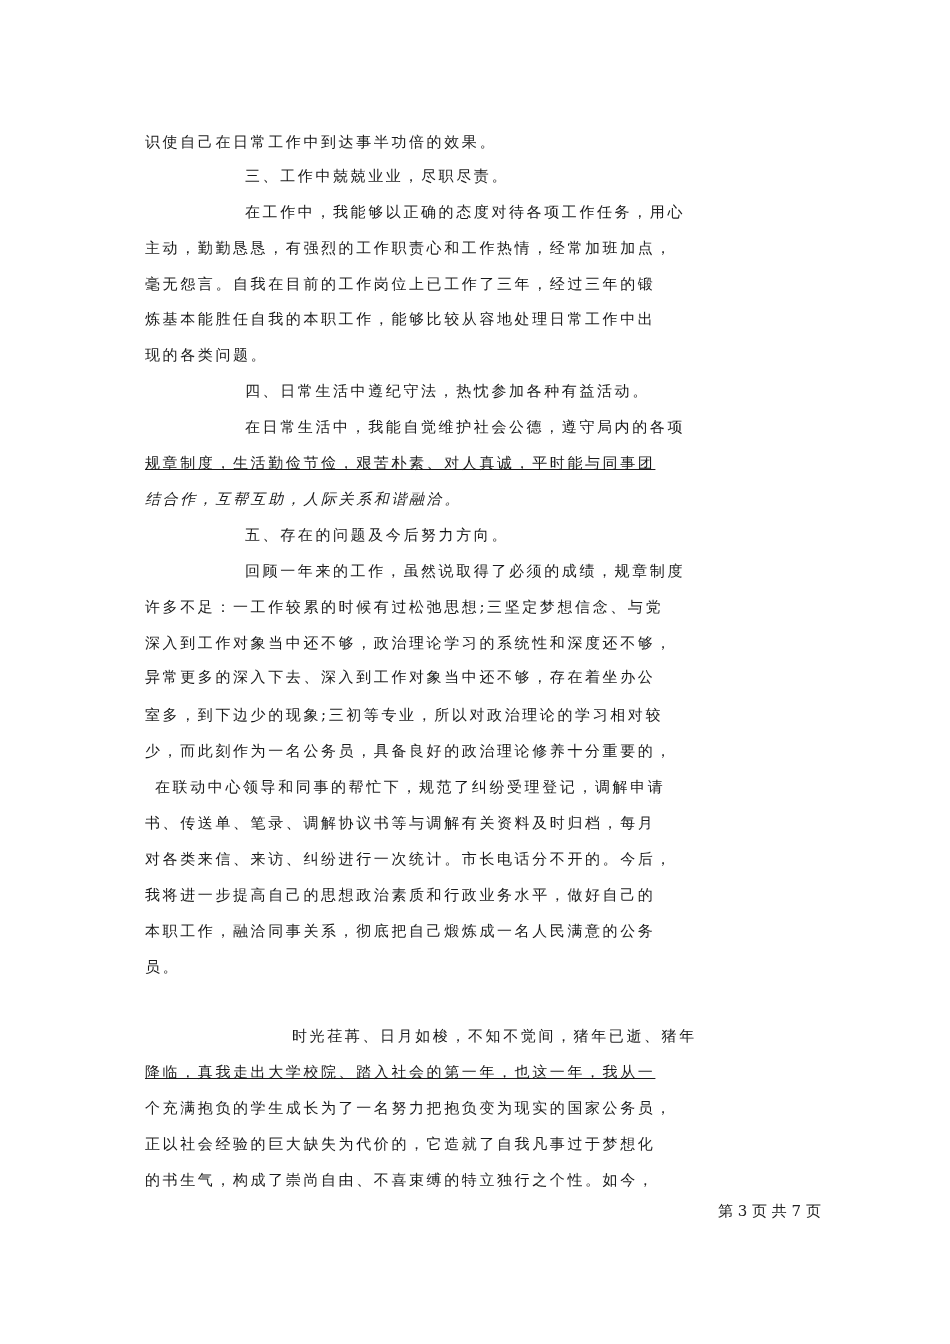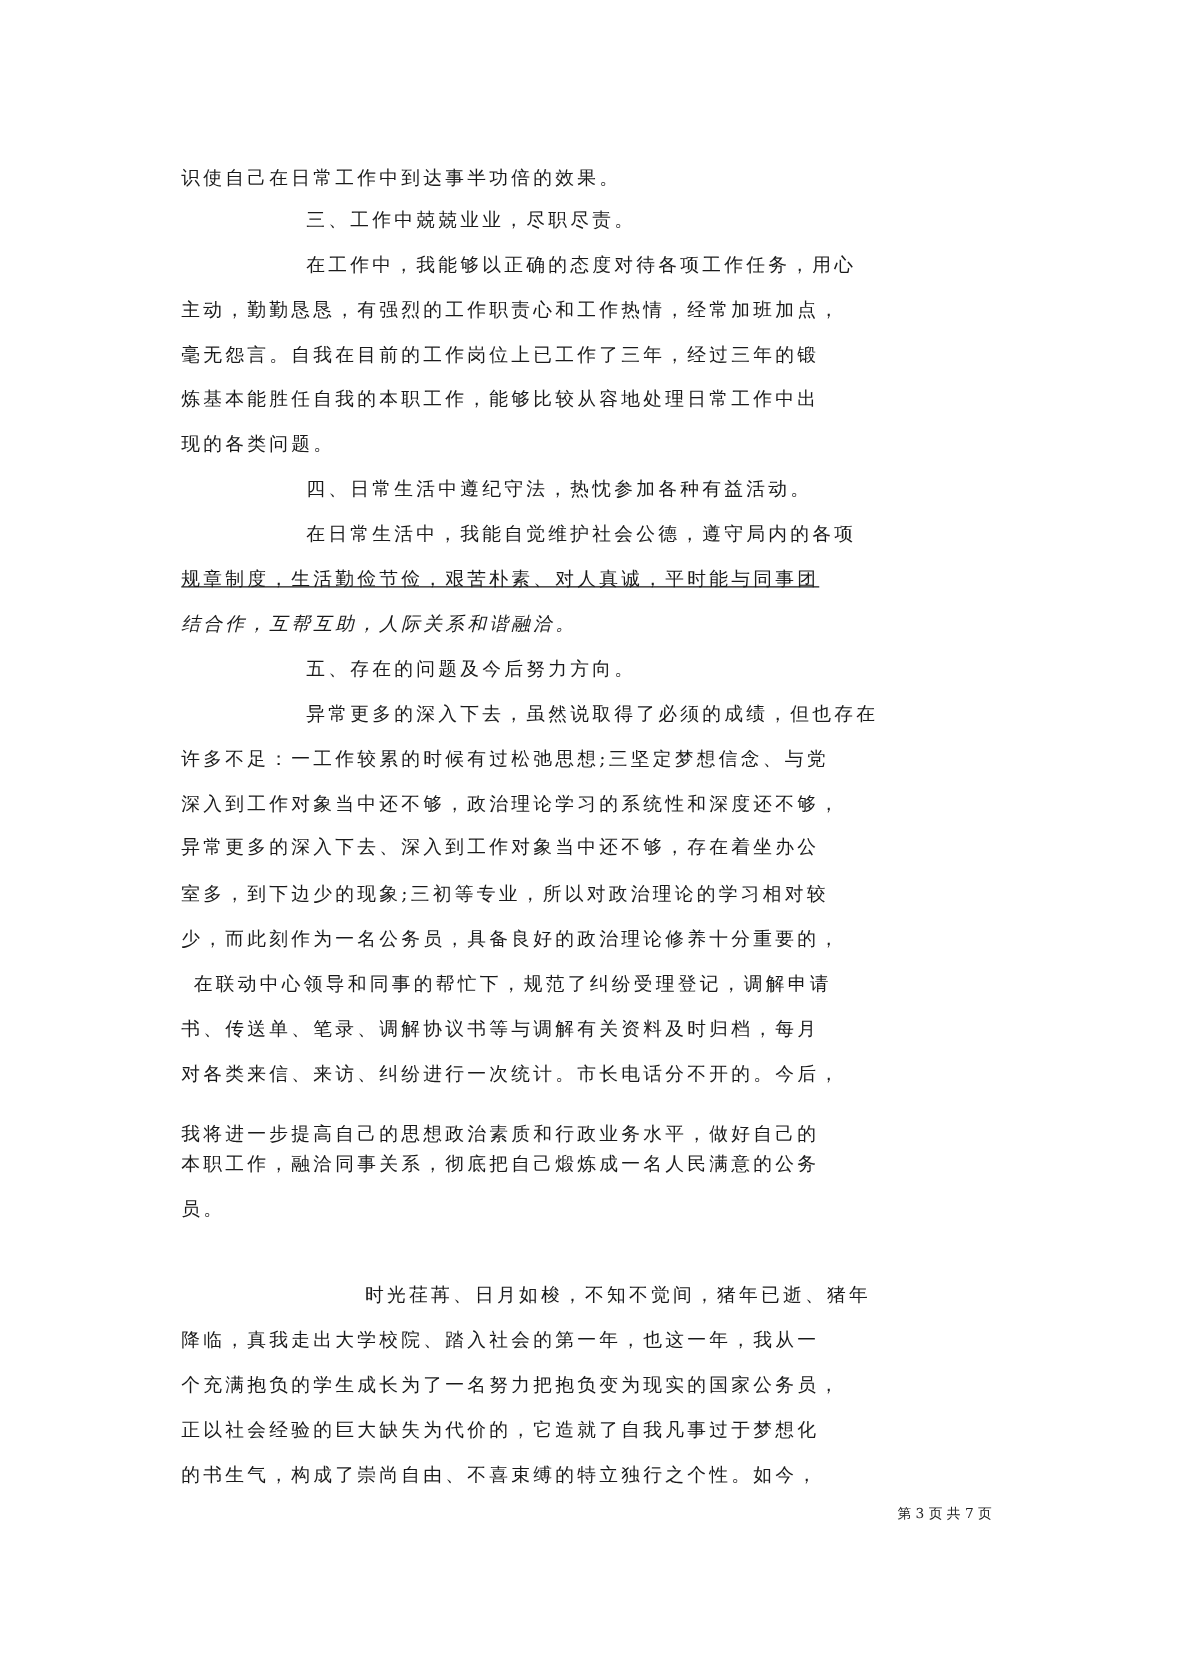--- a/index.html
+++ b/index.html
@@ -1,52 +1,52 @@
 <!DOCTYPE html>
 <html><head>
 <meta charset="utf-8">
 <style>
   html, body { margin: 0; padding: 0; background: #ffffff; }
   body { width: 950px; height: 1344px; position: relative; overflow: hidden;
          font-family: "DejaVu Serif", "Liberation Serif", serif; color: #1a1a1a; }
   .page { position: absolute; left: 0; top: 0; width: 950px; height: 1344px; background: #fff; }
   .line { position: absolute; left: 145px; white-space: nowrap; font-size: 15px; line-height: 36px; height: 36px;
           letter-spacing: 2.6px; }
-  .footer { position: absolute; left: 718px; top: 1202px; font-size: 11px; line-height: 18px; color: #222;
+  .footer { position: absolute; left: 718px; top: 1202px; font-size: 15px; line-height: 18px; color: #222;
             font-family: "DejaVu Serif", serif; white-space: nowrap; }
 </style>
 </head>
 <body>
 
 <div class="page">
   <div id="lines">
       <div class="line" style="top: 124px; left: 145px;">识使自己在日常工作中到达事半功倍的效果。</div>
       <div class="line" style="top: 158px; left: 245px;">三、工作中兢兢业业，尽职尽责。</div>
       <div class="line" style="top: 194px; left: 245px;">在工作中，我能够以正确的态度对待各项工作任务，用心</div>
       <div class="line" style="top: 230px; left: 145px;">主动，勤勤恳恳，有强烈的工作职责心和工作热情，经常加班加点，</div>
       <div class="line" style="top: 266px; left: 145px;">毫无怨言。自我在目前的工作岗位上已工作了三年，经过三年的锻</div>
       <div class="line" style="top: 301px; left: 145px;">炼基本能胜任自我的本职工作，能够比较从容地处理日常工作中出</div>
       <div class="line" style="top: 337px; left: 145px;">现的各类问题。</div>
       <div class="line" style="top: 373px; left: 245px;">四、日常生活中遵纪守法，热忱参加各种有益活动。</div>
       <div class="line" style="top: 409px; left: 245px;">在日常生活中，我能自觉维护社会公德，遵守局内的各项</div>
       <div class="line" style="top: 445px; left: 145px; text-decoration: underline;">规章制度，生活勤俭节俭，艰苦朴素、对人真诚，平时能与同事团</div>
       <div class="line" style="top: 481px; left: 145px; font-style: italic;">结合作，互帮互助，人际关系和谐融洽。</div>
       <div class="line" style="top: 517px; left: 245px;">五、存在的问题及今后努力方向。</div>
-      <div class="line" style="top: 553px; left: 245px;">异常更多的深入下去，虽然说取得了必须的成绩，但也存在</div>
+      <div class="line" style="top: 553px; left: 245px;">回顾一年来的工作，虽然说取得了必须的成绩，规章制度</div>
       <div class="line" style="top: 589px; left: 145px;">许多不足：一工作较累的时候有过松弛思想;三坚定梦想信念、与党</div>
       <div class="line" style="top: 625px; left: 145px;">深入到工作对象当中还不够，政治理论学习的系统性和深度还不够，</div>
       <div class="line" style="top: 661px; left: 145px; font-family: Liberation Mono, monospace;">异常更多的深入下去、深入到工作对象当中还不够，存在着坐办公</div>
       <div class="line" style="top: 697px; left: 145px;">室多，到下边少的现象;三初等专业，所以对政治理论的学习相对较</div>
       <div class="line" style="top: 733px; left: 145px;">少，而此刻作为一名公务员，具备良好的政治理论修养十分重要的，</div>
       <div class="line" style="top: 769px; left: 155px;">在联动中心领导和同事的帮忙下，规范了纠纷受理登记，调解申请</div>
       <div class="line" style="top: 805px; left: 145px;">书、传送单、笔录、调解协议书等与调解有关资料及时归档，每月</div>
       <div class="line" style="top: 841px; left: 145px;">对各类来信、来访、纠纷进行一次统计。市长电话分不开的。今后，</div>
-      <div class="line" style="top: 877px; left: 145px; margin-top: 12px;">我将进一步提高自己的思想政治素质和行政业务水平，做好自己的</div>
+      <div class="line" style="top: 877px; left: 145px;">我将进一步提高自己的思想政治素质和行政业务水平，做好自己的</div>
       <div class="line" style="top: 913px; left: 145px;">本职工作，融洽同事关系，彻底把自己煅炼成一名人民满意的公务</div>
       <div class="line" style="top: 949px; left: 145px;">员。</div>
       <div class="line" style="top: 1018px; left: 292px;">时光荏苒、日月如梭，不知不觉间，猪年已逝、猪年</div>
-      <div class="line" style="top: 1054px; left: 145px;">降临，真我走出大学校院、踏入社会的第一年，也这一年，我从一</div>
+      <div class="line" style="top: 1054px; left: 145px; text-decoration: underline;">降临，真我走出大学校院、踏入社会的第一年，也这一年，我从一</div>
       <div class="line" style="top: 1090px; left: 145px;">个充满抱负的学生成长为了一名努力把抱负变为现实的国家公务员，</div>
       <div class="line" style="top: 1126px; left: 145px;">正以社会经验的巨大缺失为代价的，它造就了自我凡事过于梦想化</div>
       <div class="line" style="top: 1162px; left: 145px;">的书生气，构成了崇尚自由、不喜束缚的特立独行之个性。如今，</div>
     </div>
   <div class="footer">第 3 页 共 7 页</div>
 </div>
 
 </body></html>

